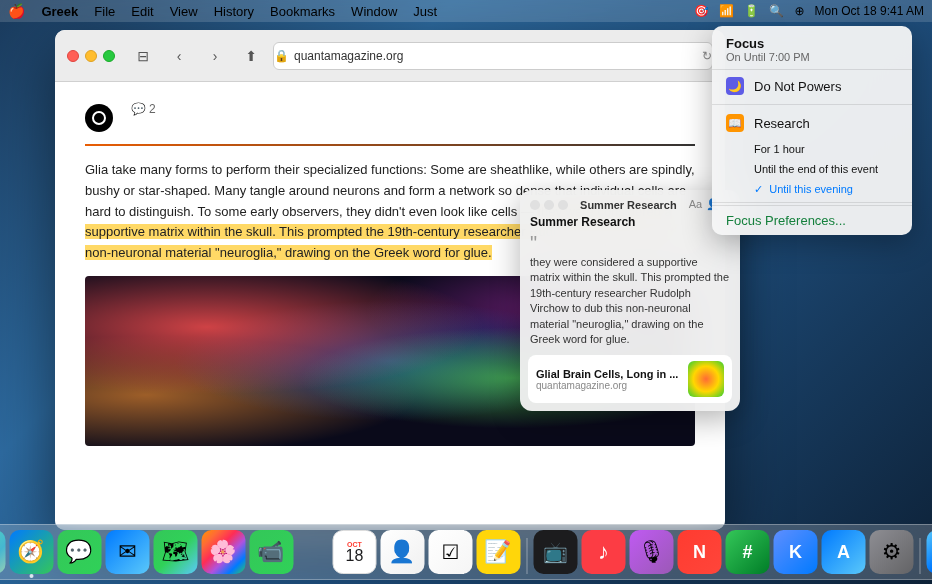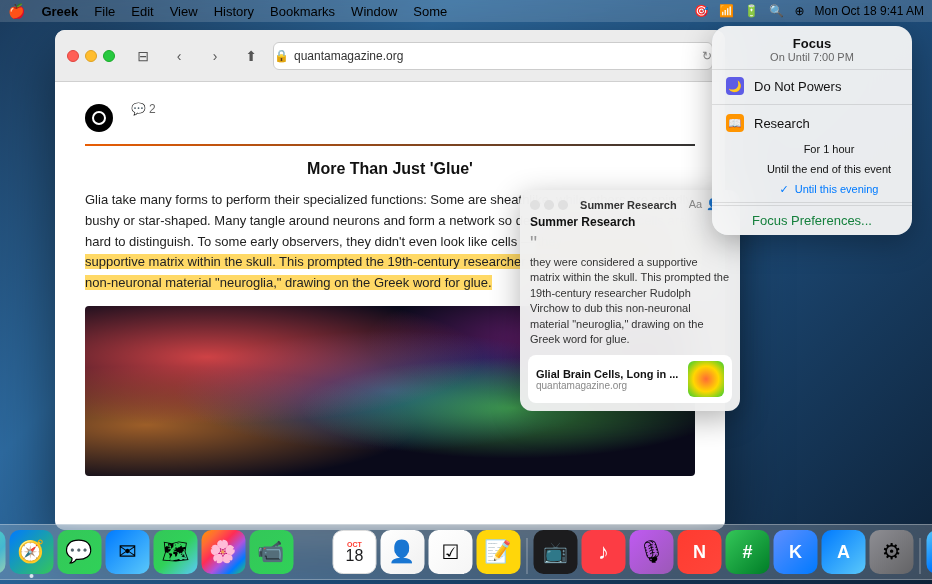--- a/index.html
+++ b/index.html
@@ -219,25 +219,24 @@
     }
 
     
     .focus-dropdown {
       position: absolute;
       top: 26px;
       right: 20px;
       width: 200px;
       background: rgba(245,245,245,0.95);
       backdrop-filter: blur(20px);
-      border-radius: 16px;
+      border-radius: 10px;
       box-shadow: 0 8px 30px rgba(0,0,0,0.3);
       overflow: hidden;
       z-index: 200;
-      text-align: center;
     }
 
     .focus-header {
       padding: 10px 14px 6px;
       border-bottom: 1px solid rgba(0,0,0,0.1);
     }
     .focus-title {
       font-size: 13px;
       font-weight: 600;
       color: #111;
@@ -495,21 +494,21 @@
   <div class="menubar">
     <div class="menubar-left">
       <span class="apple-logo">🍎</span>
       <span class="menu-item bold">Greek</span>
       <span class="menu-item">File</span>
       <span class="menu-item">Edit</span>
       <span class="menu-item">View</span>
       <span class="menu-item">History</span>
       <span class="menu-item">Bookmarks</span>
       <span class="menu-item">Window</span>
-      <span class="menu-item">Some</span>
+      <span class="menu-item">Just</span>
     </div>
     <div class="menubar-right">
       <span>🎯</span>
       <span>📶</span>
       <span>🔋</span>
       <span>🔍</span>
       <span>⊕</span>
       <span>Mon Oct 18  9:41 AM</span>
     </div>
   </div>
@@ -538,21 +537,20 @@
           <div class="quanta-logo-inner"></div>
         </div>
         <div class="comment-badge">
           <span>💬</span>
           <span>2</span>
         </div>
       </div>
 
       <div class="divider-line"></div>
 
-      <div class="article-subtitle">More Than Just 'Glue'</div>
 
       <div class="article-body">
         <span>Glia take many forms to perform their specialized functions: Some are sheathlike, while others are spindly, bushy or star-shaped. Many tangle around neurons and form a network so dense that individual cells are hard to distinguish. To some early observers, they didn't even look like cells — </span><span class="highlighted">they were considered a supportive matrix within the skull. This prompted the 19th-century researcher Rudolph Virchow to dub this non-neuronal material "neuroglia," drawing on the Greek word for glue.</span>
       </div>
 
       <div class="article-image">
         <div class="image-cells"></div>
       </div>
     </div>
   </div>

